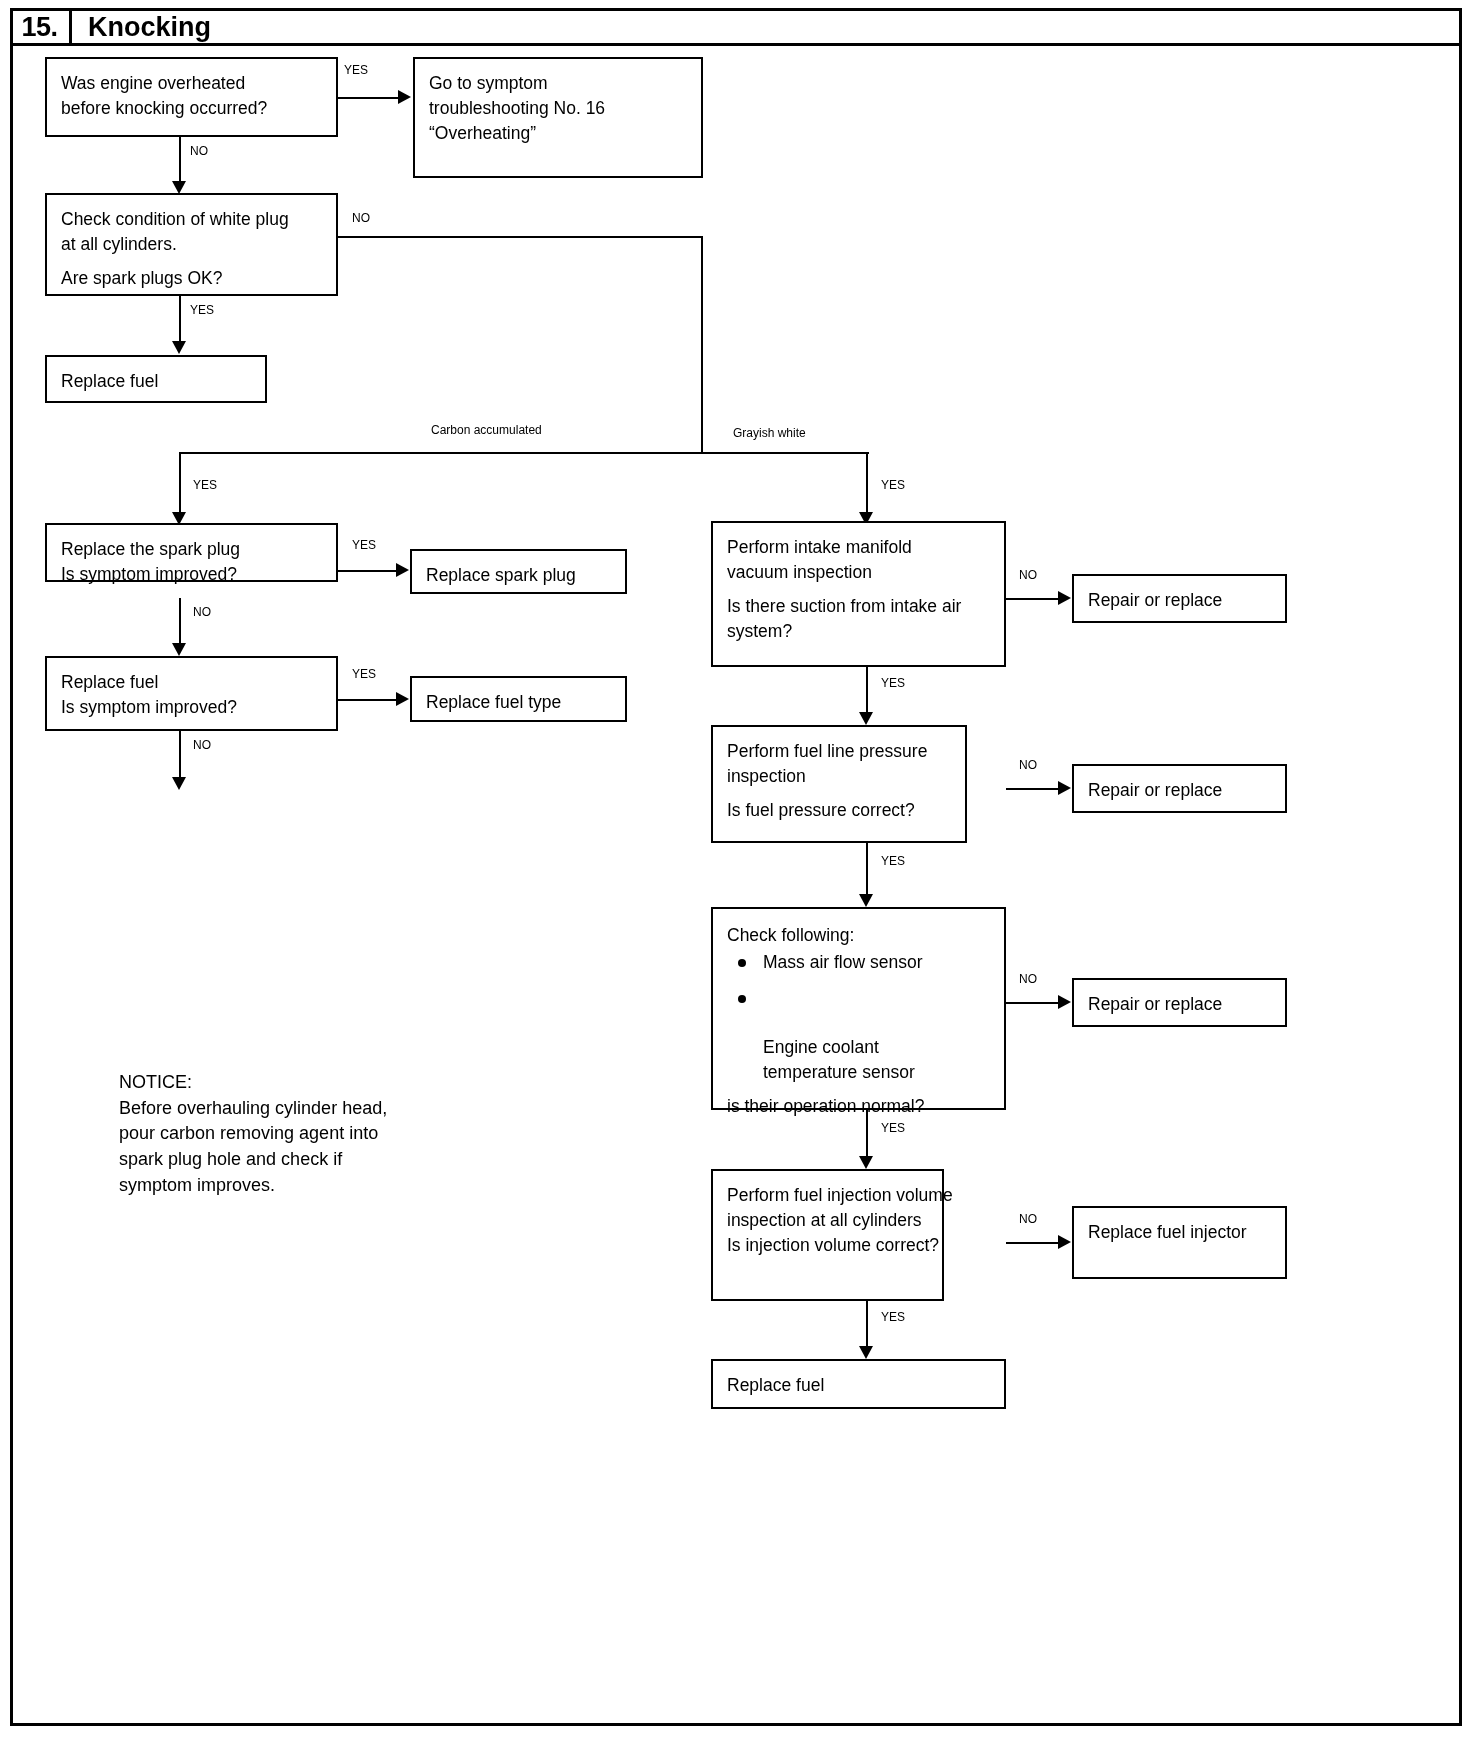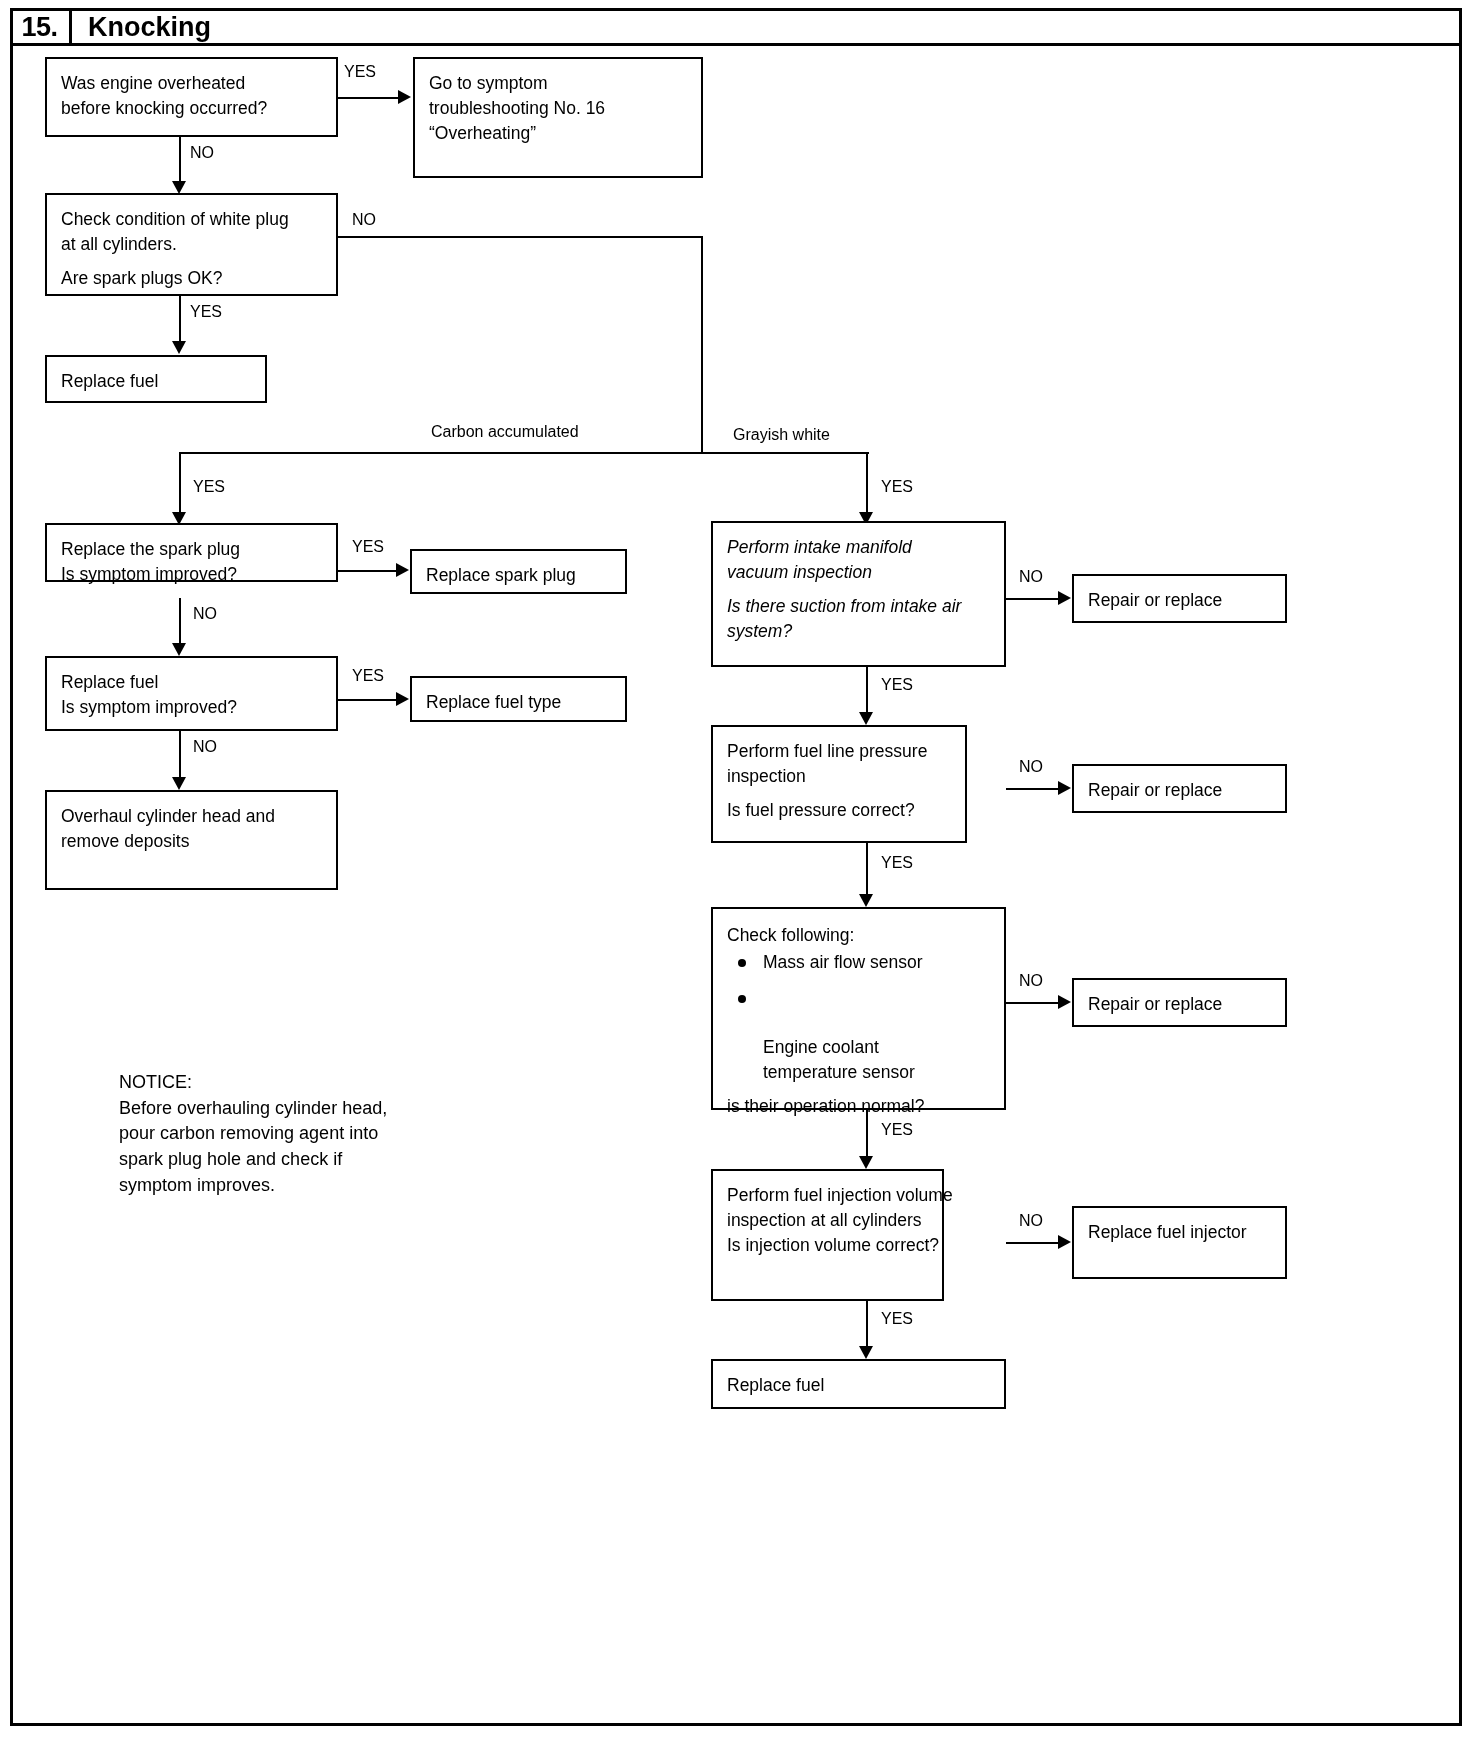--- a/index.html
+++ b/index.html
@@ -118,21 +118,21 @@
     position: absolute;
     width: 0;
     height: 0;
     border-top: 7px solid transparent;
     border-bottom: 7px solid transparent;
     border-left: 13px solid #000;
   }
 
   .edge-label {
     position: absolute;
-    font-size: 16px;
+    font-size: 12px;
     line-height: 1;
     white-space: nowrap;
   }
 
   .notice {
     position: absolute;
     font-size: 18px;
     line-height: 1.43;
   }
   .notice .ln { display: block; white-space: pre; }
@@ -226,34 +226,30 @@
   <div class="edge-label" style="left:352px; top:668px;">YES</div>
 
   <div class="box" style="left:410px; top:676px; width:217px; height:46px;">
     <span class="ln">Replace fuel type</span>
   </div>
 
   <div class="vline" style="left:179px; top:731px; height:52px;"></div>
   <div class="arrow-down" style="left:172px; top:777px;"></div>
   <div class="edge-label" style="left:193px; top:739px;">NO</div>
 
-  <div class="box" style="left:45px; top:790px; width:293px; height:100px;">
-    <span class="ln">Overhaul cylinder head and</span>
-    <span class="ln">remove deposits</span>
-  </div>
 
   <div class="notice" style="left:119px; top:1070px;">
     <span class="ln">NOTICE:</span>
     <span class="ln">Before overhauling cylinder head,</span>
     <span class="ln">pour carbon removing agent into</span>
     <span class="ln">spark plug hole and check if</span>
     <span class="ln">symptom improves.</span>
   </div>
 
-  <div class="box" style="left:711px; top:521px; width:295px; height:146px;font-style:italic;">
+  <div class="box" style="left:711px; top:521px; width:295px; height:146px;">
     <span class="ln">Perform intake manifold</span>
     <span class="ln">vacuum inspection</span>
     <span class="gap"></span>
     <span class="ln">Is there suction from intake air</span>
     <span class="ln">system?</span>
   </div>
 
   <div class="hline" style="left:1006px; top:598px; width:57px;"></div>
   <div class="arrow-right" style="left:1058px; top:591px;"></div>
   <div class="edge-label" style="left:1019px; top:569px;">NO</div>

